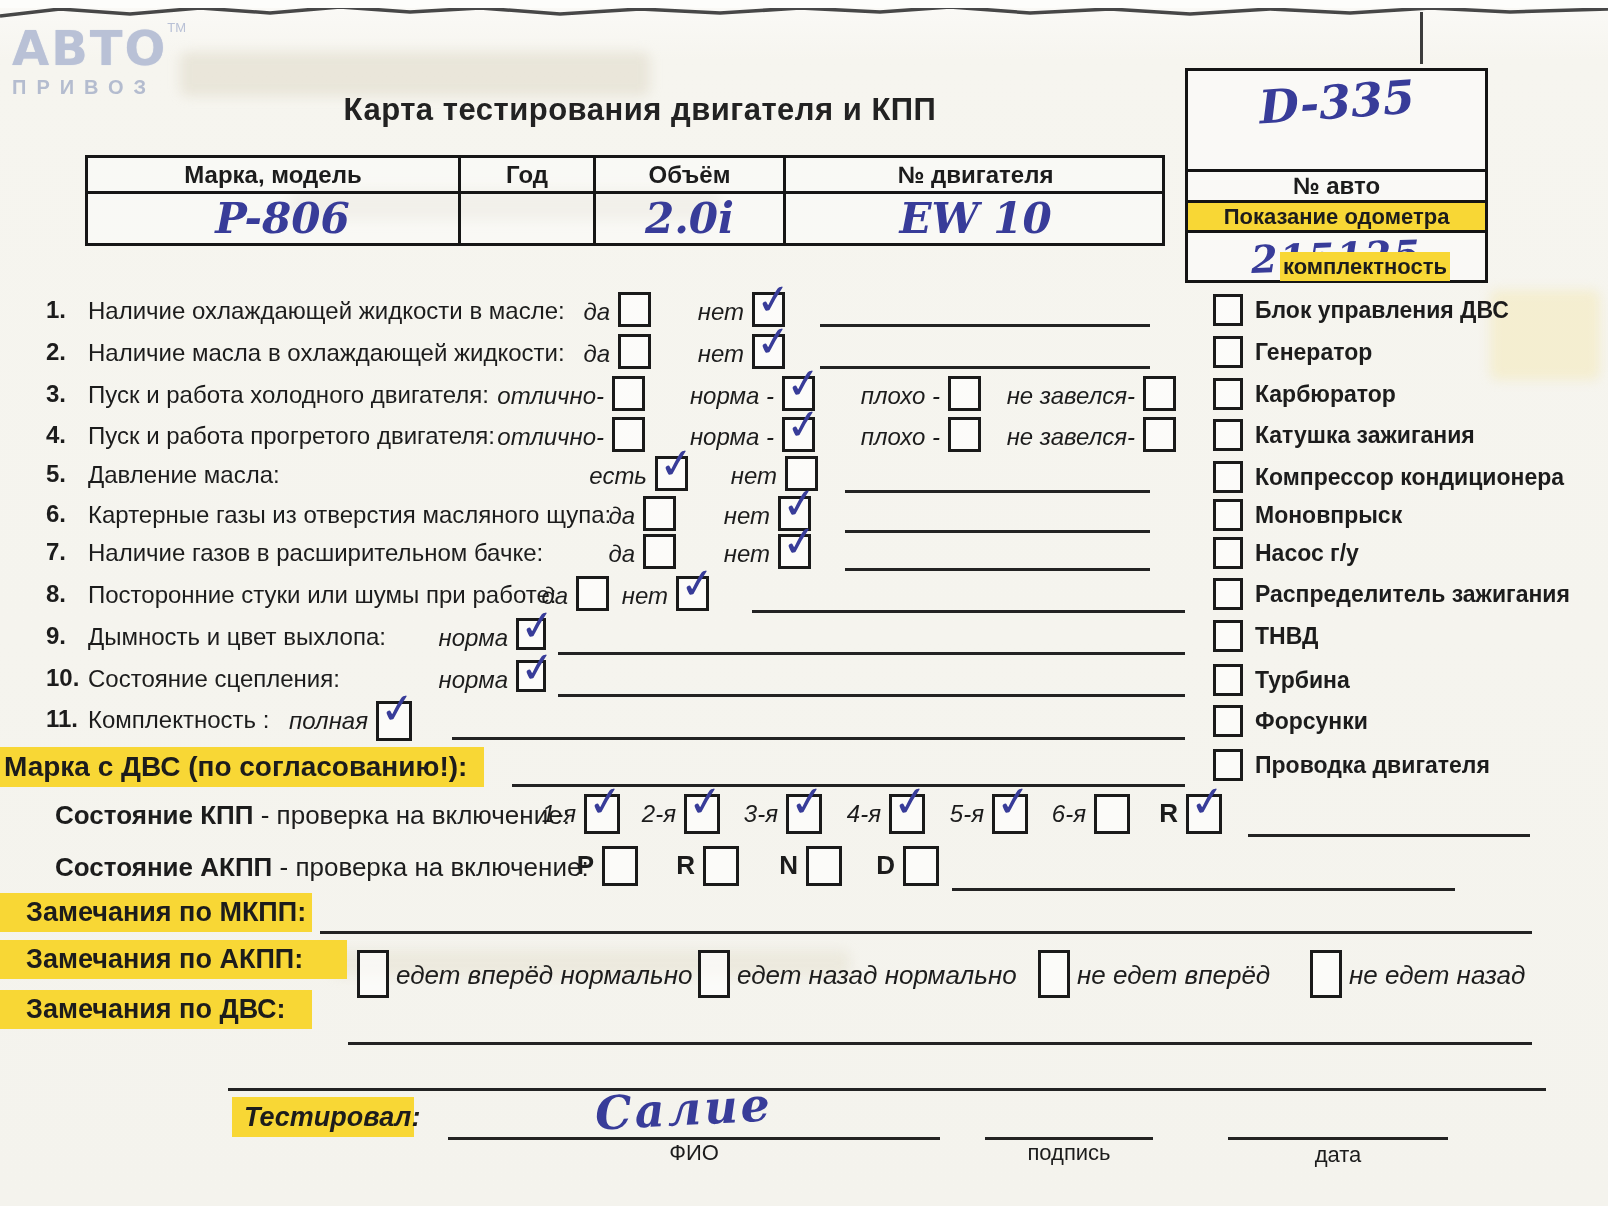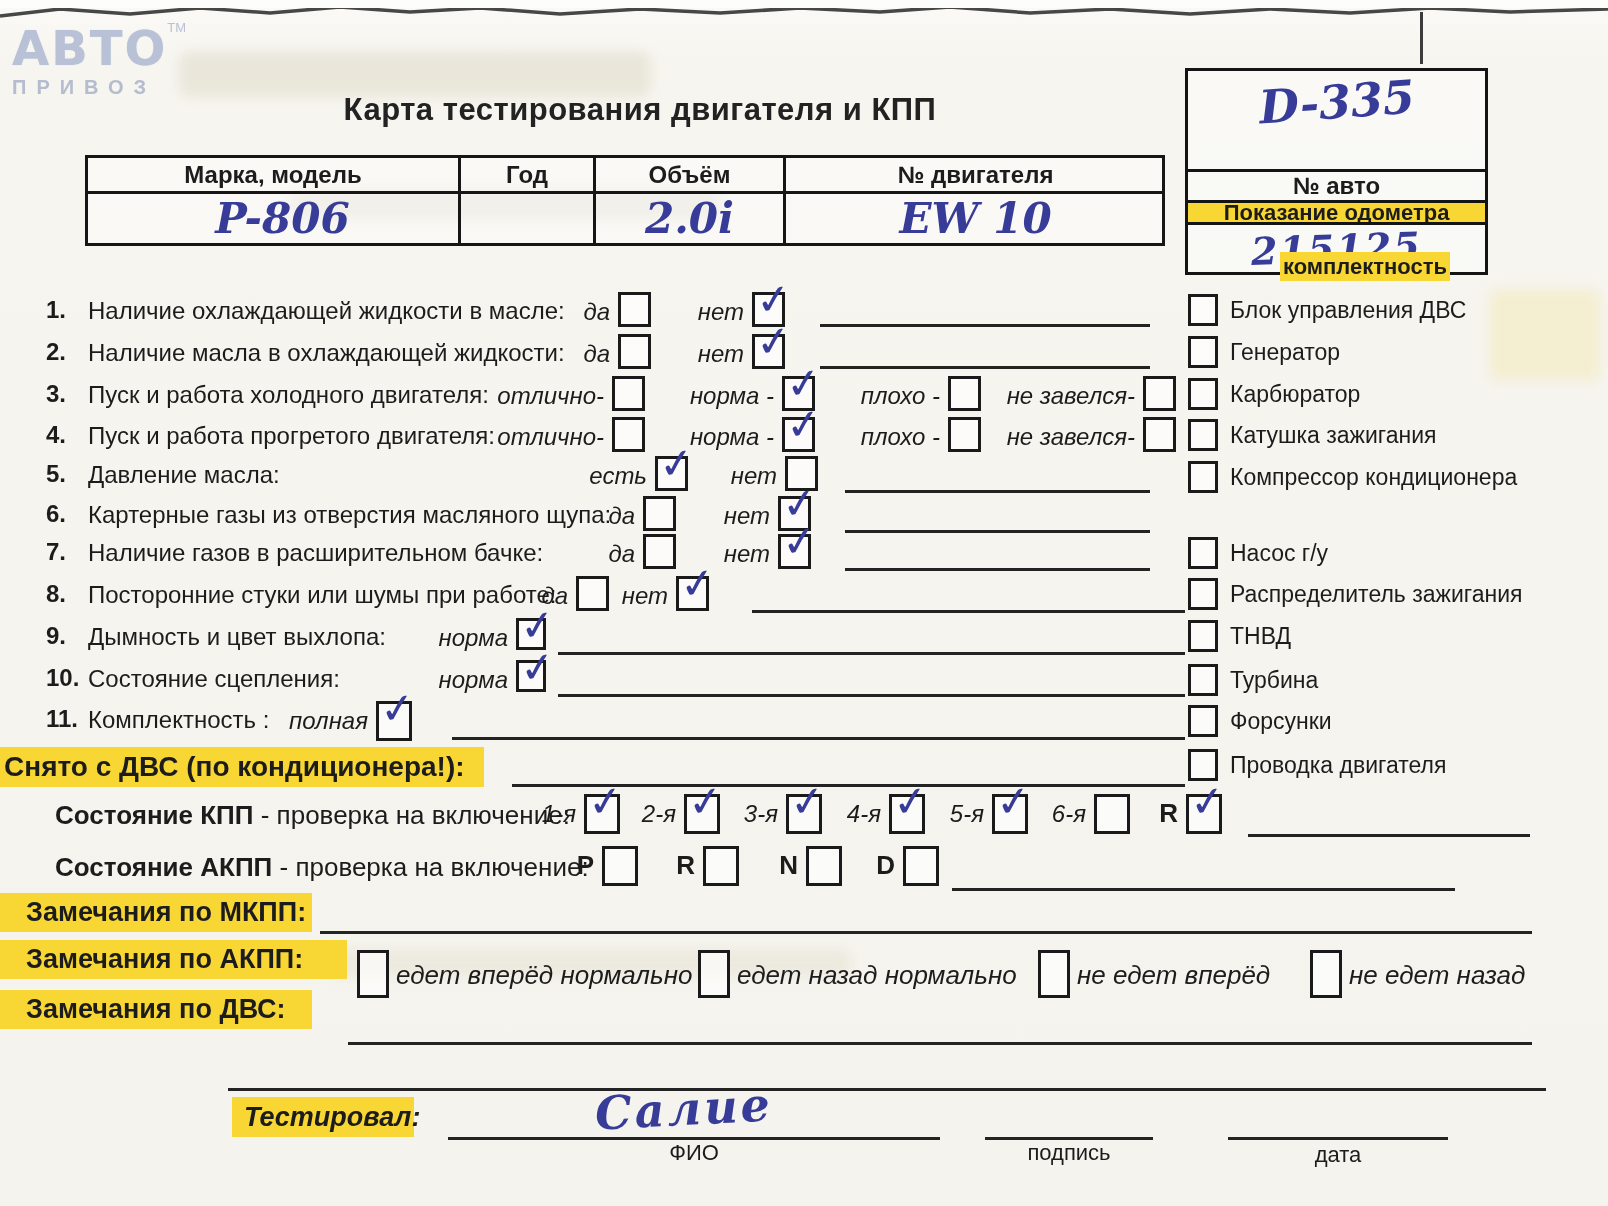--- a/index.html
+++ b/index.html
@@ -27,39 +27,39 @@
   .logo-sub{font-size:20px;letter-spacing:10px;color:#b4bccf;font-weight:bold;}
   
   .title{position:absolute;left:260px;top:92px;width:760px;text-align:center;
     font-size:31px;font-weight:bold;letter-spacing:.5px;color:#222;}
   
   .vbox{position:absolute;left:1185px;top:68px;width:303px;border:3px solid #141414;background:rgba(255,255,255,.45);}
   .vb-row{position:relative;width:100%;}
   .vb-border{border-top:3px solid #141414;}
   .vb-code{height:62px;display:flex;align-items:center;justify-content:center;}
   .vb-no{height:31px;display:flex;align-items:center;justify-content:center;font-weight:bold;font-size:24px;margin-top:36px;}
-  .vb-odo-h{height:22px;display:flex;align-items:center;justify-content:center;
+  .vb-odo-h{height:30px;display:flex;align-items:center;justify-content:center;
     font-weight:bold;font-size:22px;background:var(--yellow);}
   .vb-odo-v{height:50px;display:flex;align-items:center;justify-content:center;}
   .hand{font-family:"DejaVu Serif",serif;font-style:italic;font-weight:bold;color:var(--ink);}
   .vb-code .hand{font-size:46px;transform:rotate(-4deg);}
   .vb-odo-v .hand{font-size:38px;transform:rotate(-2deg);letter-spacing:2px;}
   
   .itable{position:absolute;left:85px;top:155px;width:1080px;border:3px solid #161616;
     display:grid;grid-template-columns:370px 135px 190px 382px;grid-template-rows:33px 52px;background:rgba(255,255,255,.4);}
   .itable>div{border-left:3px solid #161616;display:flex;align-items:center;justify-content:center;}
   .itable>div.c0{border-left:none;}
   .itable>div.hdr{font-weight:bold;font-size:24px;}
   .itable>div.val{border-top:3px solid #161616;}
   .itable .hand{font-size:42px;}
   .val-left{justify-content:flex-end;padding-left:19px;}
   
   .band{position:absolute;background:var(--yellow);display:flex;align-items:center;font-weight:bold;}
   .comp-head{left:1280px;top:252px;width:170px;height:29px;justify-content:center;font-size:22px;}
-  .comp-item{position:absolute;left:1188px;width:380px;height:34px;}
+  .comp-item{position:absolute;left:1213px;width:380px;height:34px;font-weight:bold;}
   .comp-item .cb{position:absolute;left:0;top:0;}
   .comp-item .clabel{position:absolute;left:42px;top:3px;font-size:23px;white-space:nowrap;}
   
   .cb{display:block;width:33px;height:35px;border:3px solid #1a1a1a;background:rgba(255,255,255,.65);position:relative;}
   .cb.sm{width:30px;height:32px;}
   .cb.tall{width:32px;height:48px;}
   .cb.gear{width:36px;height:40px;}
   .cb.checked::after{
     content:"\2713";position:absolute;left:1px;top:-16px;font-size:42px;line-height:1;
     color:var(--ink);font-weight:bold;transform:rotate(-6deg);font-family:"DejaVu Sans",sans-serif;}
@@ -152,20 +152,24 @@
       <span class="clabel">Карбюратор</span>
     </div>
   <div class="comp-item" style="top:419px">
       <span class="cb sm"></span>
       <span class="clabel">Катушка зажигания</span>
     </div>
   <div class="comp-item" style="top:461px">
       <span class="cb sm"></span>
       <span class="clabel">Компрессор кондиционера</span>
     </div>
+  <div class="comp-item" style="top:499px">
+      <span class="cb sm"></span>
+      <span class="clabel">Моновпрыск</span>
+    </div>
   <div class="comp-item" style="top:537px">
       <span class="cb sm"></span>
       <span class="clabel">Насос г/у</span>
     </div>
   <div class="comp-item" style="top:578px">
       <span class="cb sm"></span>
       <span class="clabel">Распределитель зажигания</span>
     </div>
   <div class="comp-item" style="top:620px">
       <span class="cb sm"></span>
@@ -333,21 +337,21 @@
   <div class="crow" style="top:701px">
     <b class="num">11.</b>
     <span class="q">Комплектность :</span>
     <span class="opt" style="left:376px">
         <i class="optlabel">полная</i>
         <span class="cb checked" style="width:36px;height:40px"></span>
       </span>
     <span class="wline" style="left:452px;width:733px;top:36px"></span>
   </div>
 
-  <div class="band snyato sec-label" style="padding-left:4px">Снято с ДВС (по кондиционера!):</div>
+  <div class="band snyato sec-label" style="padding-left:4px">Марка с ДВС (по согласованию!):</div>
   <span class="wline" style="left:512px;width:673px;top:784px"></span>
 
   <div class="crow" style="top:794px;height:48px">
     <span class="gear-label"><b>Состояние КПП</b><span> - проверка на включение:</span></span>
     <span class="opt" style="left:584px">
         <i class="optlabel">1-я</i>
         <span class="cb gear checked"></span>
       </span>
     <span class="opt" style="left:684px">
         <i class="optlabel">2-я</i>

